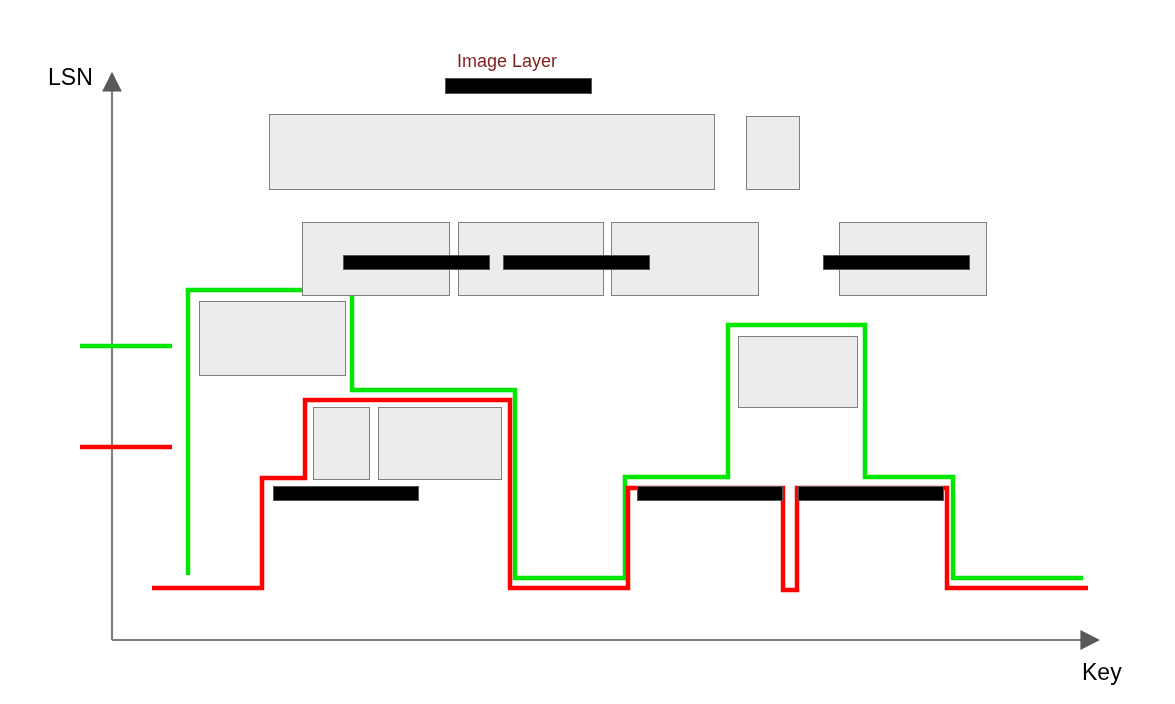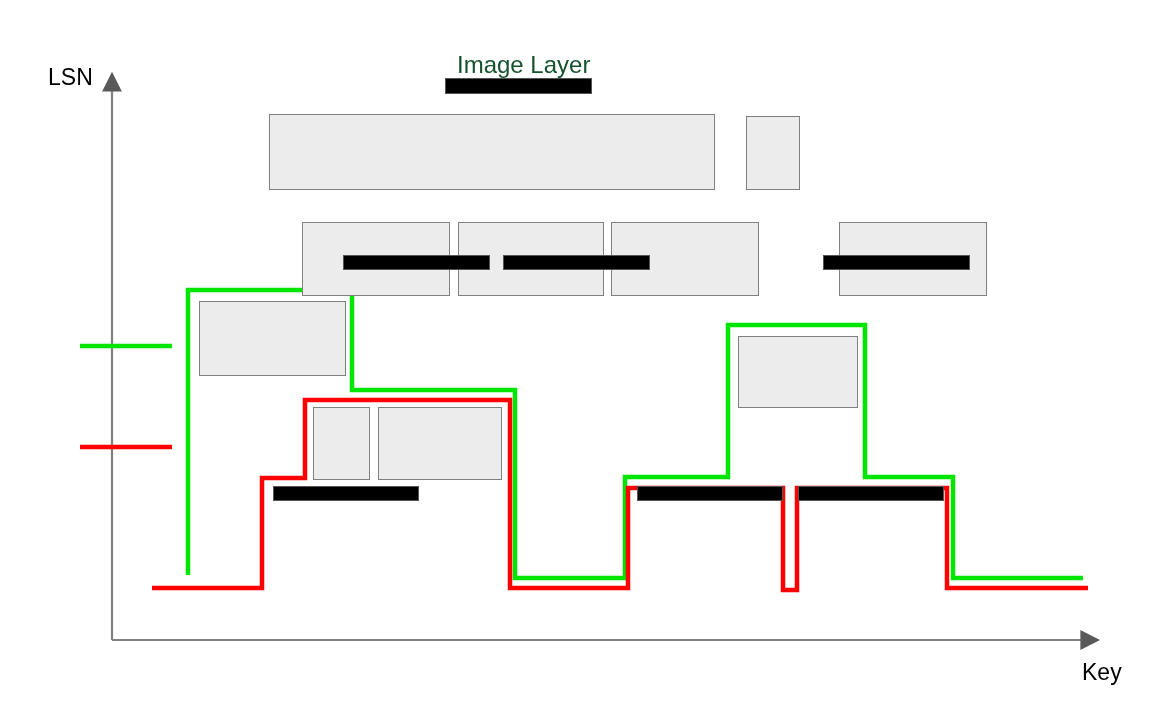--- a/index.html
+++ b/index.html
@@ -19,22 +19,22 @@
     position: absolute;
     font-size: 23px;
     color: #000000;
     white-space: nowrap;
   }
   #lsn-label { left: 48px; top: 64px; }
   #key-label { left: 1062px; top: 659px; margin-left: 20px; }
 
   .layer-label {
     position: absolute;
-    font-size: 24px;
-    color: #14532d;
+    font-size: 18px;
+    color: #7f1d1d;
     white-space: nowrap;
   }
   #image-layer-label { left: 457px; top: 51px; }
   #delta-layer-label { left: 282px; top: 122px; }
 
   .gbox {
     position: absolute;
     background: #ececec;
     border: 1.6px solid #808080;
     box-sizing: border-box;

